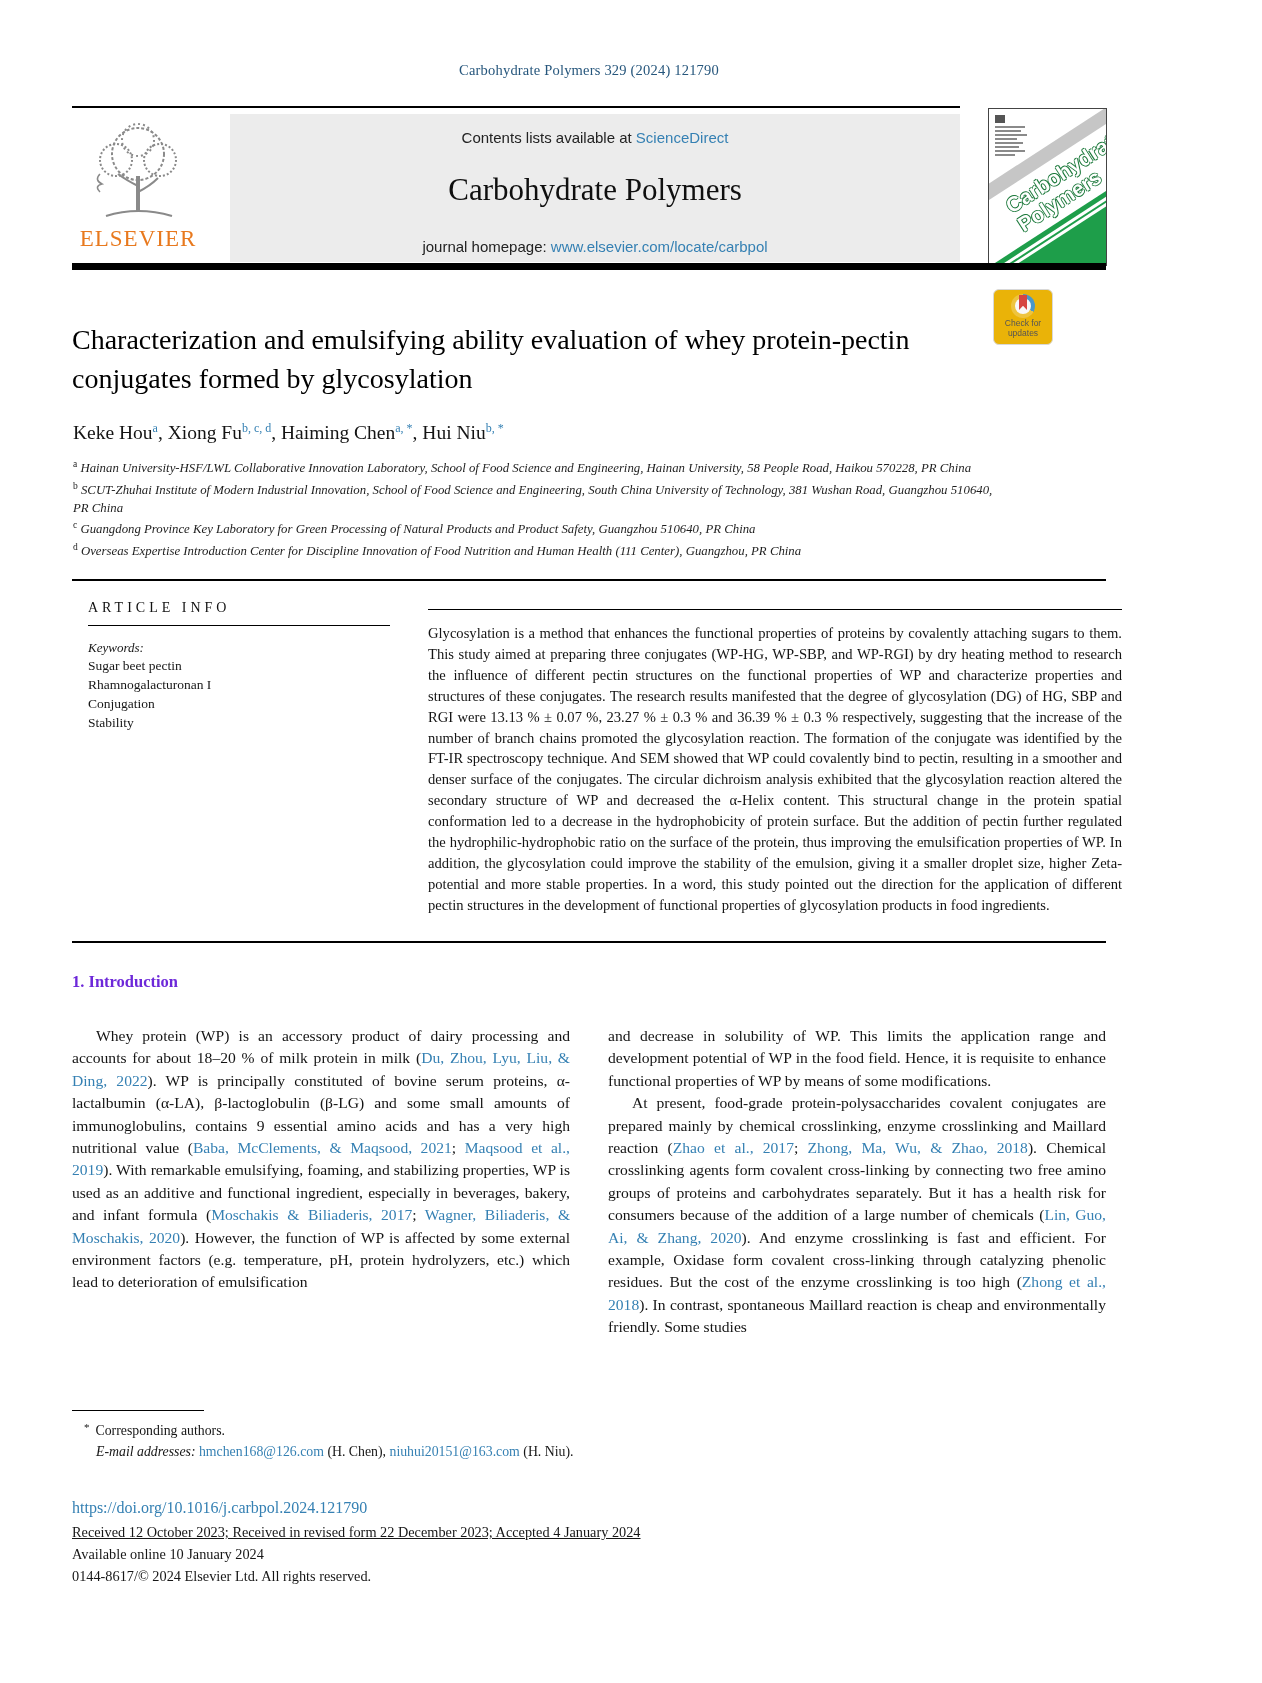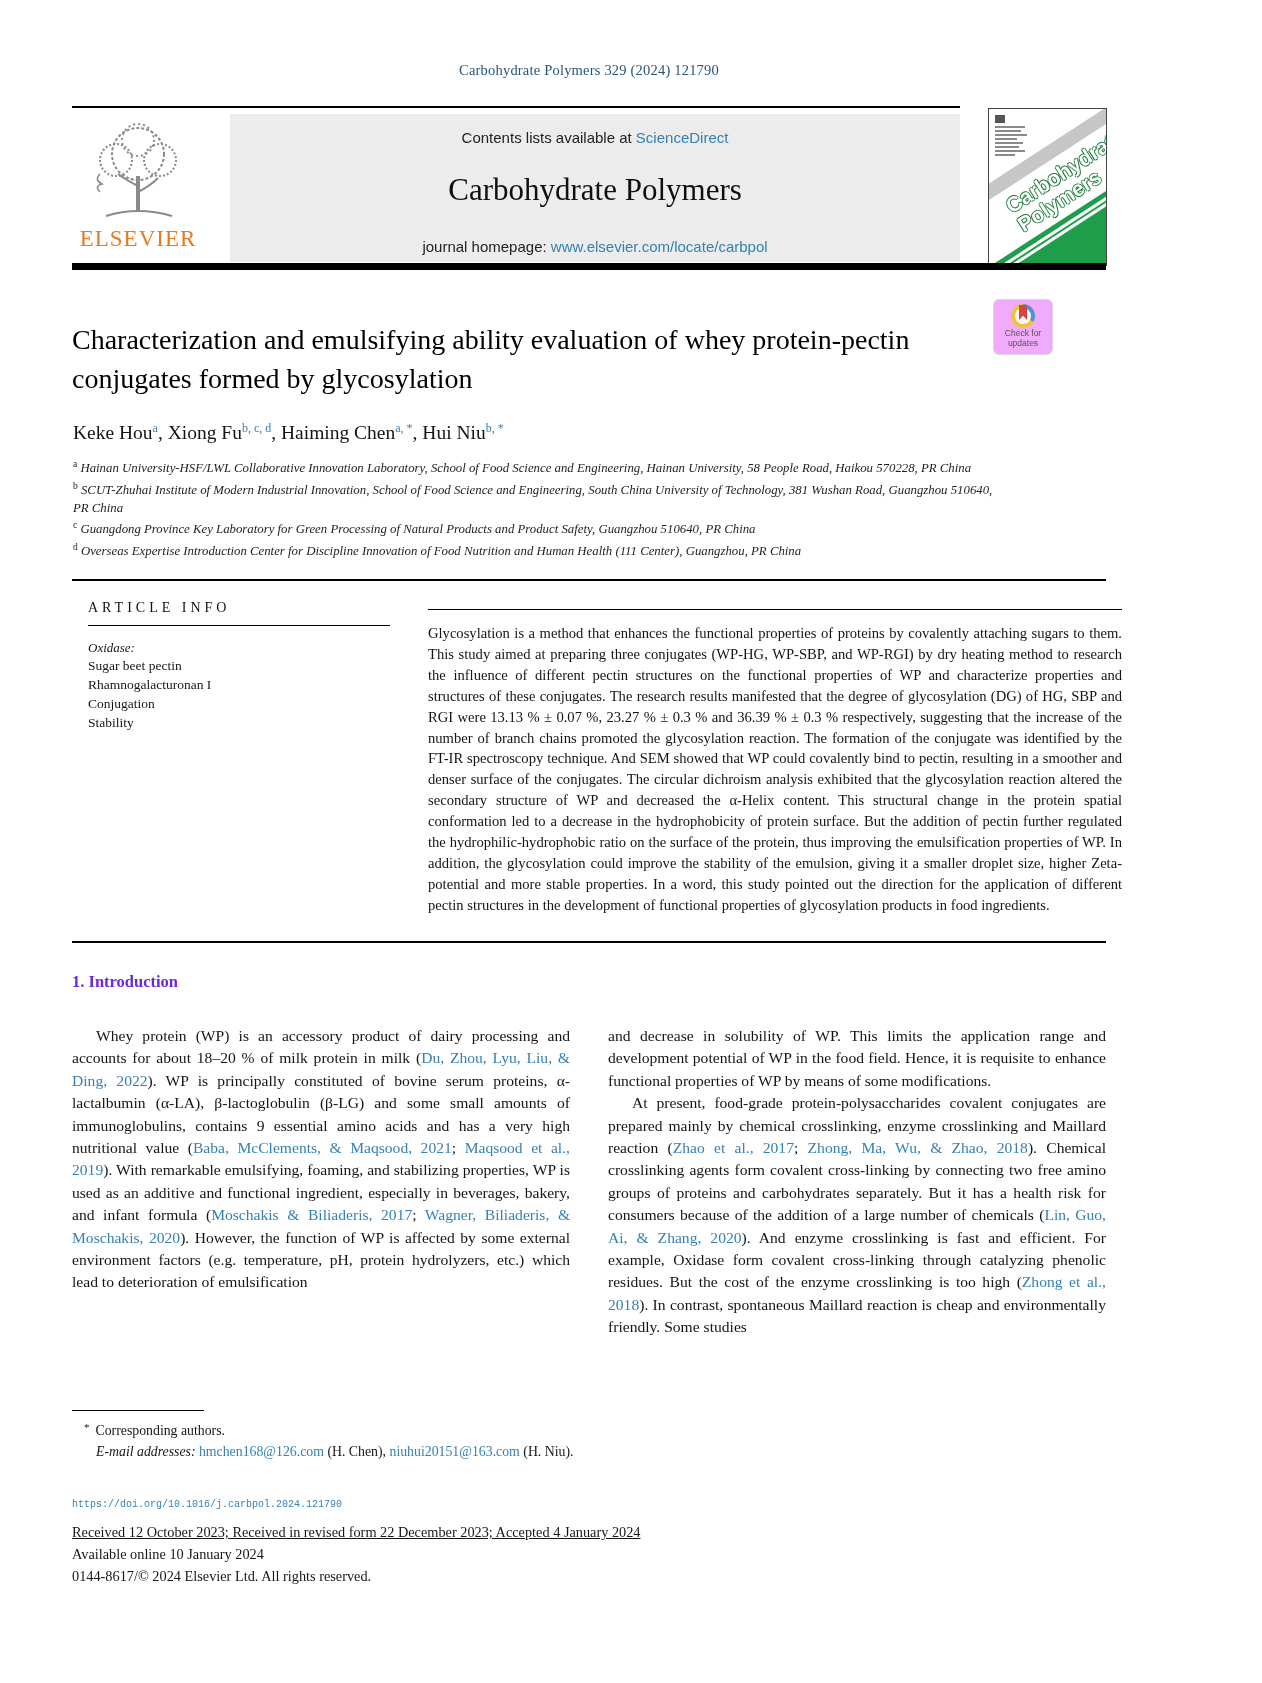--- a/index.html
+++ b/index.html
@@ -36,22 +36,22 @@
                  text-shadow:-1px 0 #1d7a3c, 1px 0 #1d7a3c, 0 -1px #1d7a3c, 0 1px #1d7a3c; }
   .cover-stripe1 { height:5px; background:#1e9e4a; margin-top:6px; }
   .cover-stripe2 { height:2px; background:#1e9e4a; margin-top:3px; }
   .cover-block { height:95px; background:#1e9e4a; margin-top:3px; }
 
   .header-bar-thick { position:absolute; top:263px; left:72px; width:1034px; height:7px; background:#000; }
 
   
   .article-title { position:absolute; top:320px; left:72px; width:910px;
                    font-size:28px; line-height:39px; color:#000000; }
-  .check-badge { position:absolute; top:299px; left:993px; width:60px; height:56px;
-                 background:#f0abfc; border:1px solid #d8d8d8; border-radius:6px; text-align:center; }
+  .check-badge { position:absolute; top:289px; left:993px; width:60px; height:56px;
+                 background:#eab308; border:1px solid #d8d8d8; border-radius:6px; text-align:center; }
   .check-circle { width:24px; height:24px; border-radius:50%; margin:4px auto 1px auto;
                   background:conic-gradient(#4a97c9 0deg 120deg, #eec43f 120deg 360deg);
                   position:relative; }
   .check-circle .inner { position:absolute; top:4px; left:4px; width:16px; height:16px; border-radius:50%; background:#f8f8f8; }
   .check-circle .mark { position:absolute; top:1px; left:8px; width:8px; height:15px; background:#d64541;
                         clip-path:polygon(0 0,100% 0,100% 100%,50% 72%,0 100%); }
   .check-text { font-family:"Liberation Sans", sans-serif; font-size:8.5px; line-height:9.5px; color:#555; }
 
   
   .authors { position:absolute; top:420px; left:73px; font-size:19.5px; color:#141414; }
@@ -80,21 +80,21 @@
   .bcol { width:498px; flex:none; font-size:15.6px; line-height:22.4px; text-align:justify; color:#141414; }
   .bcol + .bcol { margin-left:38px; }
   .indent { text-indent:24px; }
 
   
   .fn-rule { position:absolute; top:1410px; left:72px; width:132px; height:1px; background:#000; }
   .fn-corr { position:absolute; top:1421px; left:84px; font-size:13.8px; }
   .fn-corr .star { font-size:11px; vertical-align:4px; margin-right:6px; }
   .fn-email { position:absolute; top:1444px; left:96px; font-size:13.8px; }
   .fn-email .em-label { font-style:italic;text-align:center; }
-  .doi-line { position:absolute; top:1499px; left:72px; font-size:10px;font-family:Liberation Mono, monospace; }
+  .doi-line { position:absolute; top:1499px; left:72px; font-size:16px; }
   .recv-line { position:absolute; top:1524px; left:72px; font-size:14.3px;text-decoration:underline; }
   .avail-line { position:absolute; top:1546px; left:72px; font-size:14.3px; }
   .copy-line { position:absolute; top:1568px; left:72px; font-size:14.3px; }
 </style>
 </head>
 <body>
 
 <div class="page">
 
   <div class="citation">Carbohydrate Polymers 329 (2024) 121790</div>
@@ -173,21 +173,21 @@
     <div><sup>c</sup><span> Guangdong Province Key Laboratory for Green Processing of Natural Products and Product Safety, Guangzhou 510640, PR China</span></div>
     <div><sup>d</sup><span> Overseas Expertise Introduction Center for Discipline Innovation of Food Nutrition and Human Health (111 Center), Guangzhou, PR China</span></div>
   </div>
 
   <div class="rule-1"></div>
 
   <div class="info-abstract">
     <div class="info-col">
       <div class="sec-head">ARTICLE INFO</div>
       <div class="sec-rule"></div>
-      <div class="kw-label">Oxidase:</div>
+      <div class="kw-label">Keywords:</div>
       <div class="kw-item">Sugar beet pectin</div>
       <div class="kw-item">Rhamnogalacturonan I</div>
       <div class="kw-item">Conjugation</div>
       <div class="kw-item">Stability</div>
     </div>
     <div class="abs-col">
       <div class="sec-rule"></div>
       <div class="abstract-text">Glycosylation is a method that enhances the functional properties of proteins by covalently attaching sugars to them. This study aimed at preparing three conjugates (WP-HG, WP-SBP, and WP-RGI) by dry heating method to research the influence of different pectin structures on the functional properties of WP and characterize properties and structures of these conjugates. The research results manifested that the degree of glycosylation (DG) of HG, SBP and RGI were 13.13 % ± 0.07 %, 23.27 % ± 0.3 % and 36.39 % ± 0.3 % respectively, suggesting that the increase of the number of branch chains promoted the glycosylation reaction. The formation of the conjugate was identified by the FT-IR spectroscopy technique. And SEM showed that WP could covalently bind to pectin, resulting in a smoother and denser surface of the conjugates. The circular dichroism analysis exhibited that the glycosylation reaction altered the secondary structure of WP and decreased the α-Helix content. This structural change in the protein spatial conformation led to a decrease in the hydrophobicity of protein surface. But the addition of pectin further regulated the hydrophilic-hydrophobic ratio on the surface of the protein, thus improving the emulsification properties of WP. In addition, the glycosylation could improve the stability of the emulsion, giving it a smaller droplet size, higher Zeta-potential and more stable properties. In a word, this study pointed out the direction for the application of different pectin structures in the development of functional properties of glycosylation products in food ingredients.</div>
     </div>
   </div>

